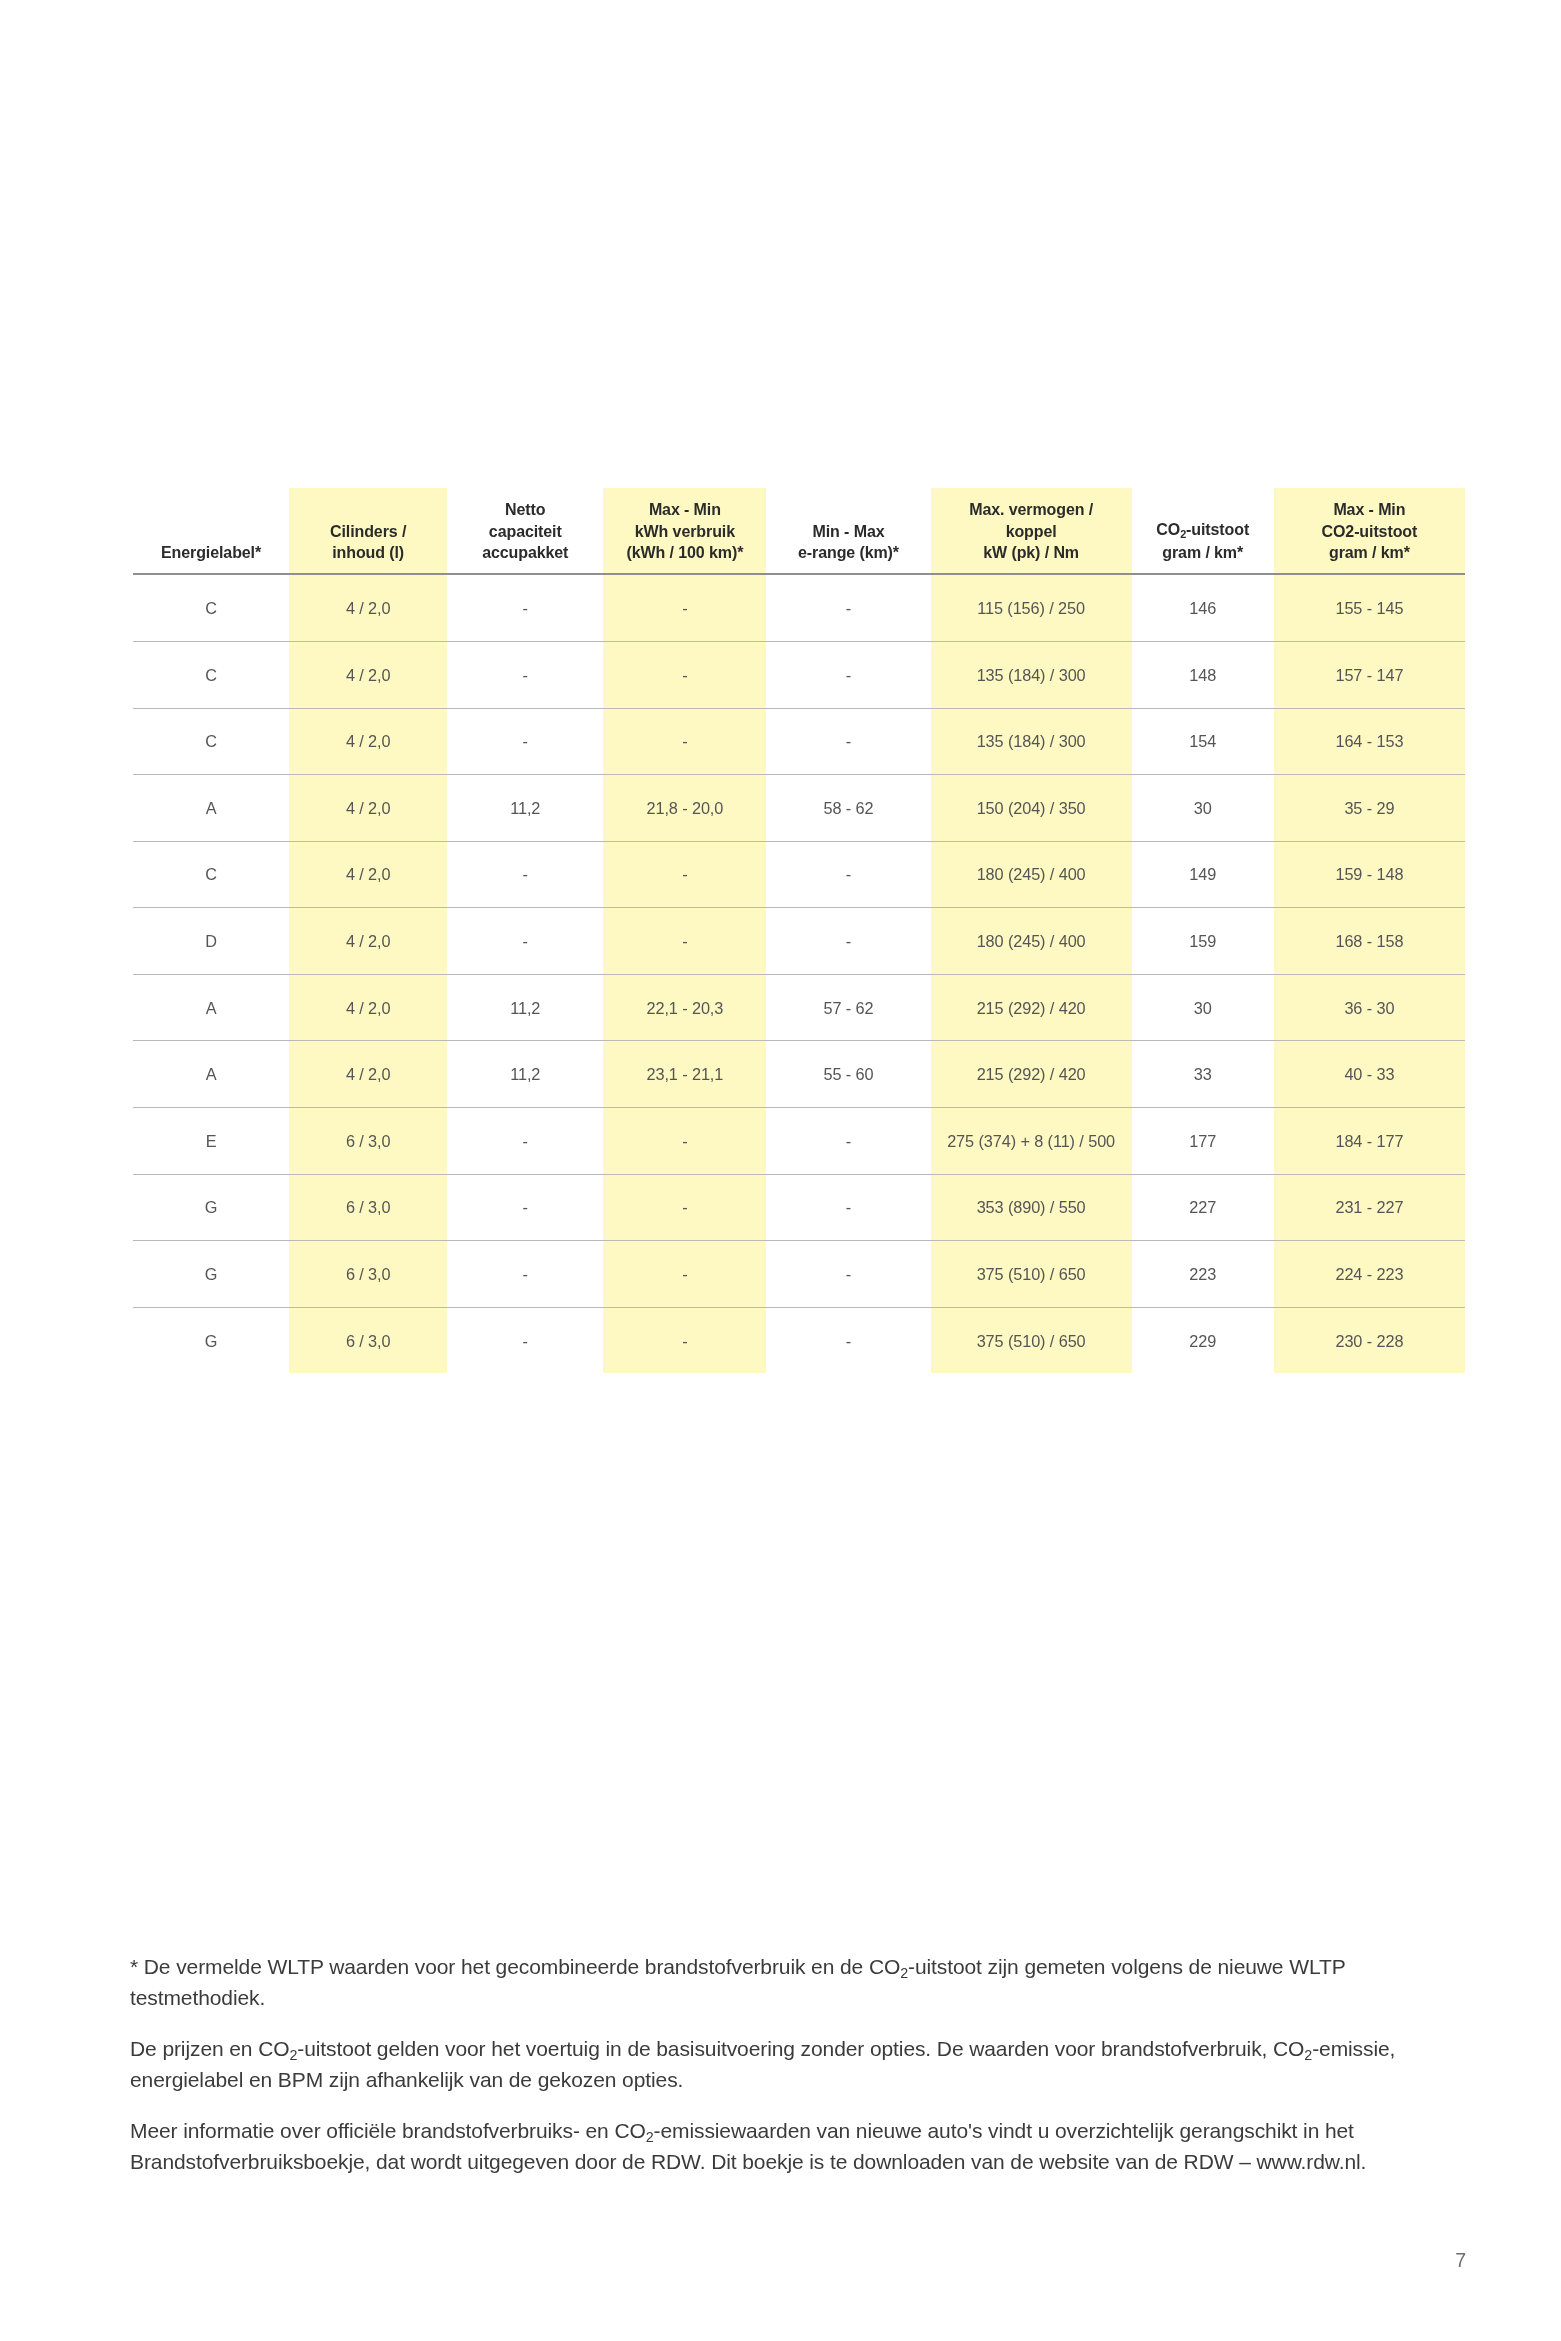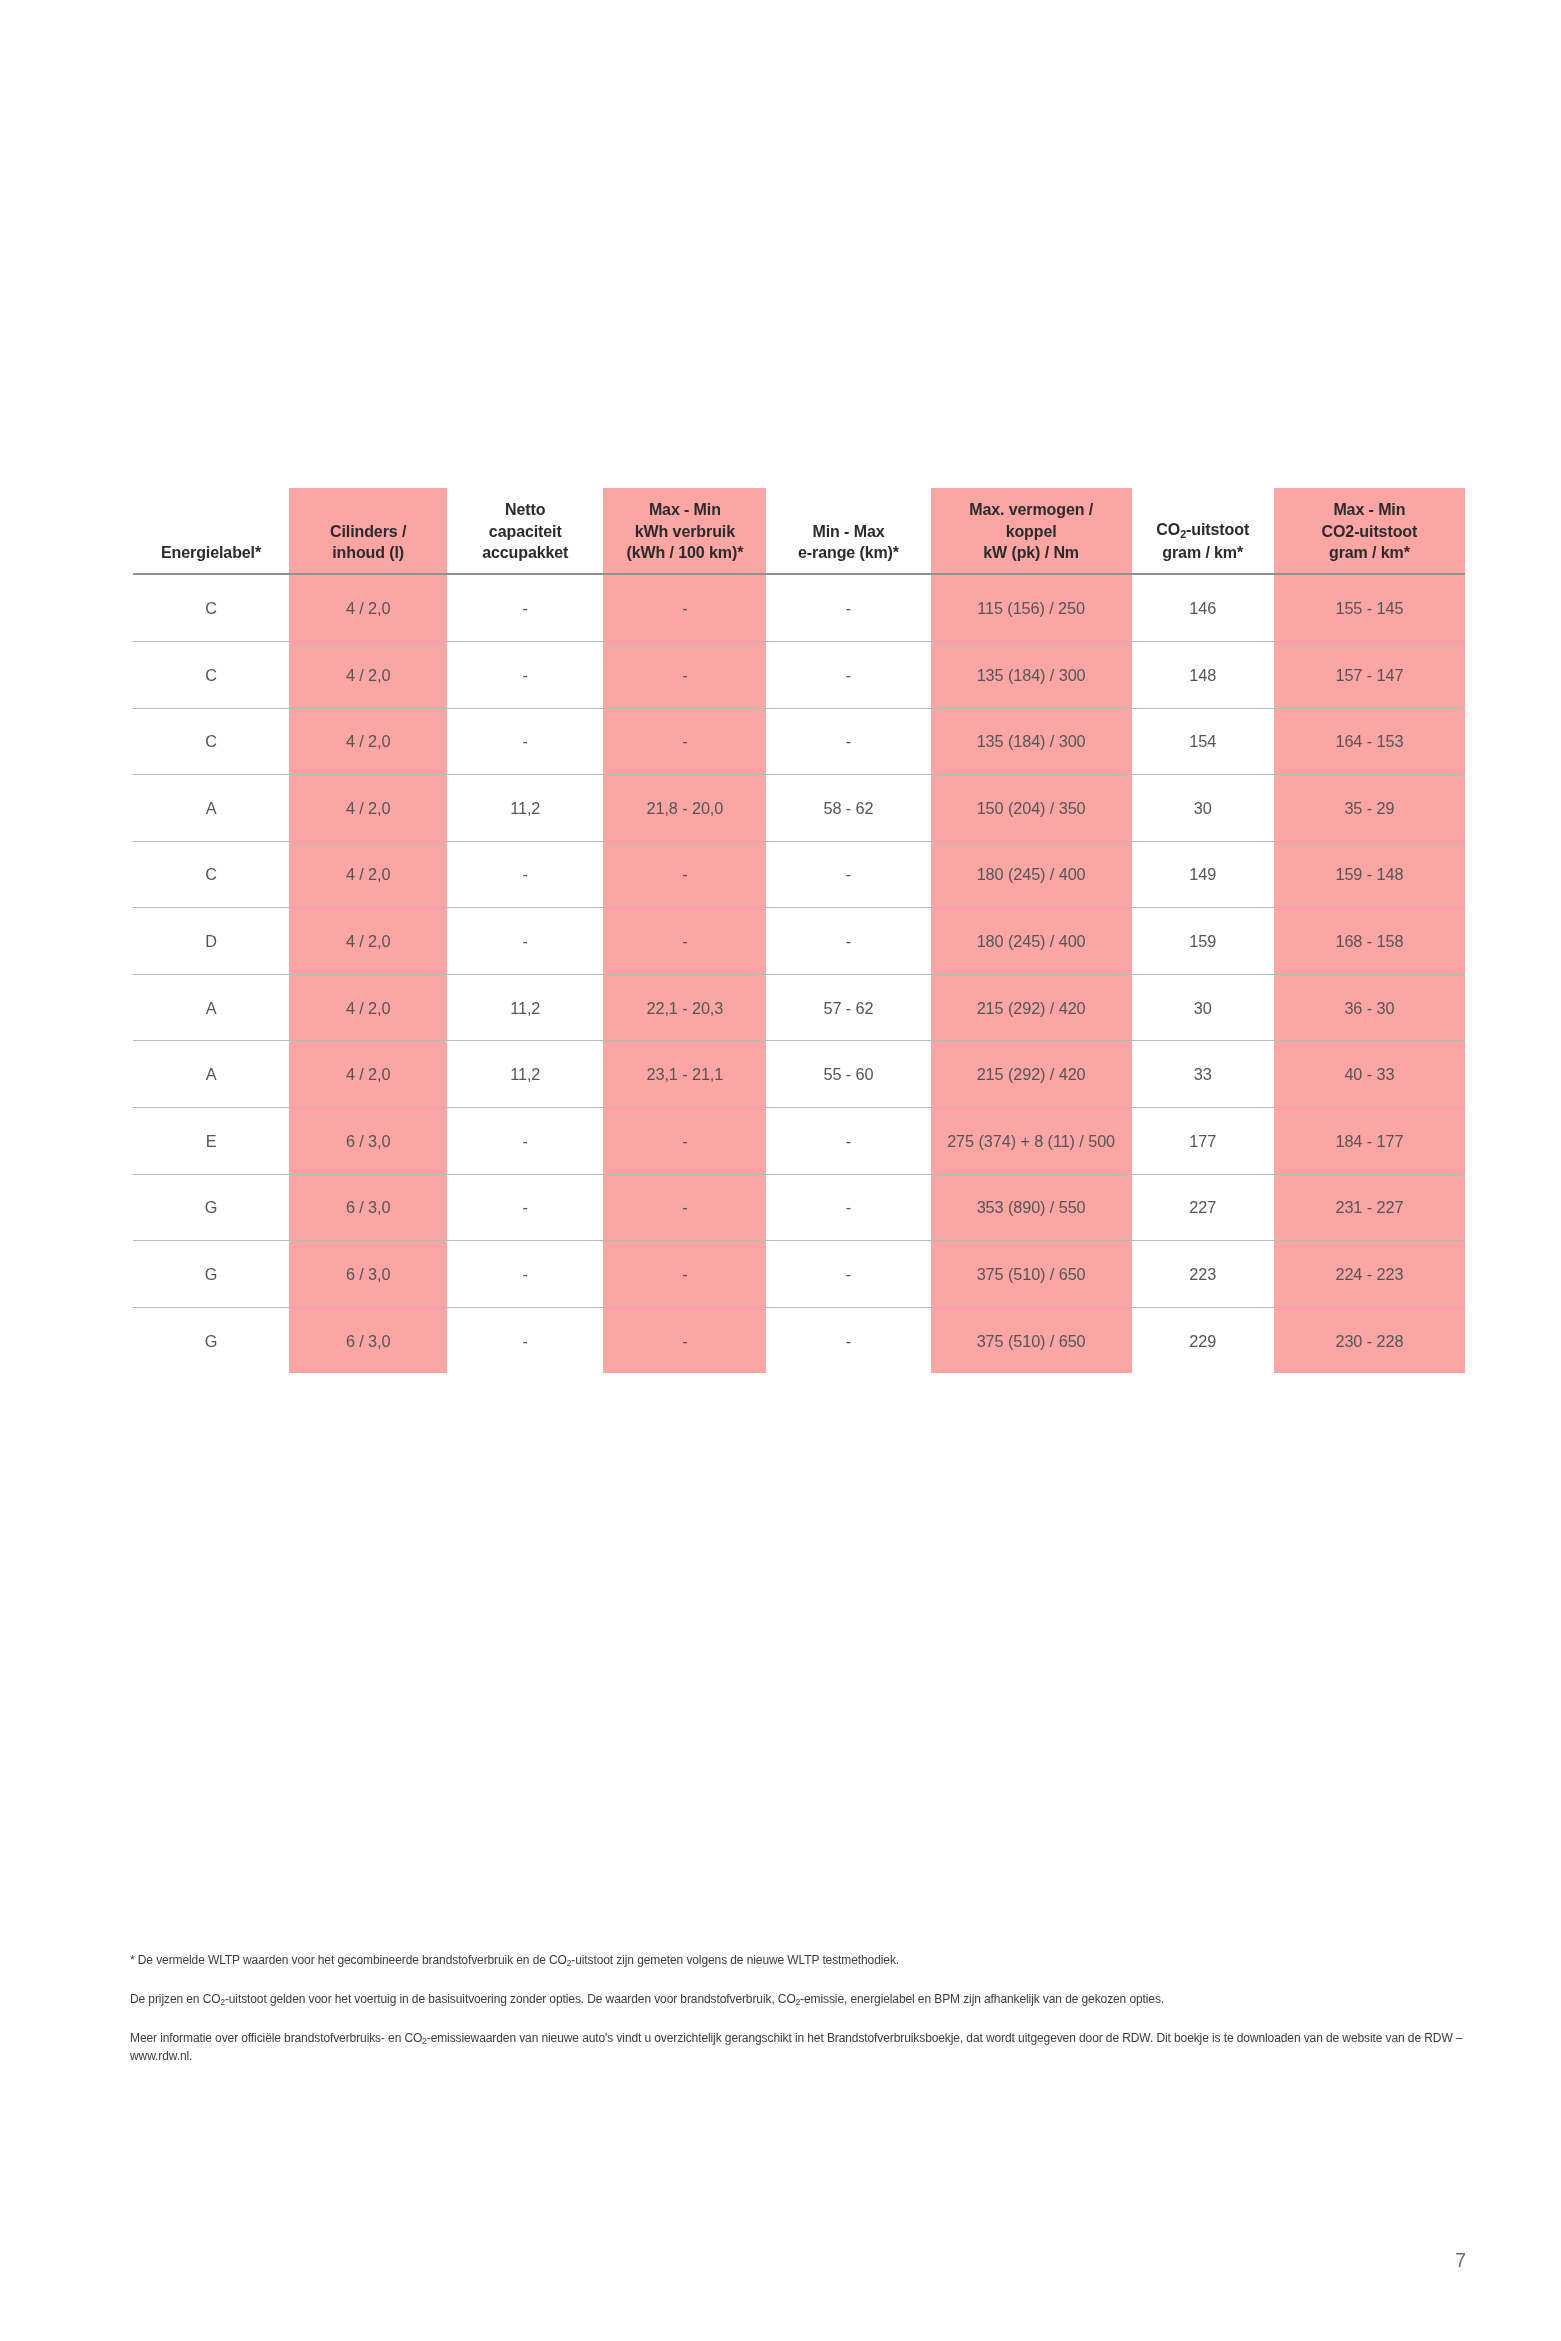--- a/index.html
+++ b/index.html
@@ -51,30 +51,30 @@
     color:#555555;
     height:59px;
     padding:3.3px 4.9px;
     line-height:1.35;
     letter-spacing:-0.1px;
   }
   tbody tr { border-bottom:1.2px solid #b9b9b9; }
   tbody tr:last-child { border-bottom:none; }
 
   
-  .shaded { background:#fca5a5; }
+  .shaded { background:#fef9c3; }
 
   sub { font-size:0.68em; vertical-align:-0.28em; }
 
   
   #footnotes {
     position:absolute;
     left:130px; top:1952px;
     width:1342px;
-    font-size:12px;
+    font-size:21px;
     line-height:1.42;
     color:#3b3b3b;
     letter-spacing:-0.1px;
   }
   #footnotes p { margin:0 0 21px 0; }
   #footnotes p:last-child { margin-bottom:0;margin-top:20px; }
 
   
   #page-number {
     position:absolute;

